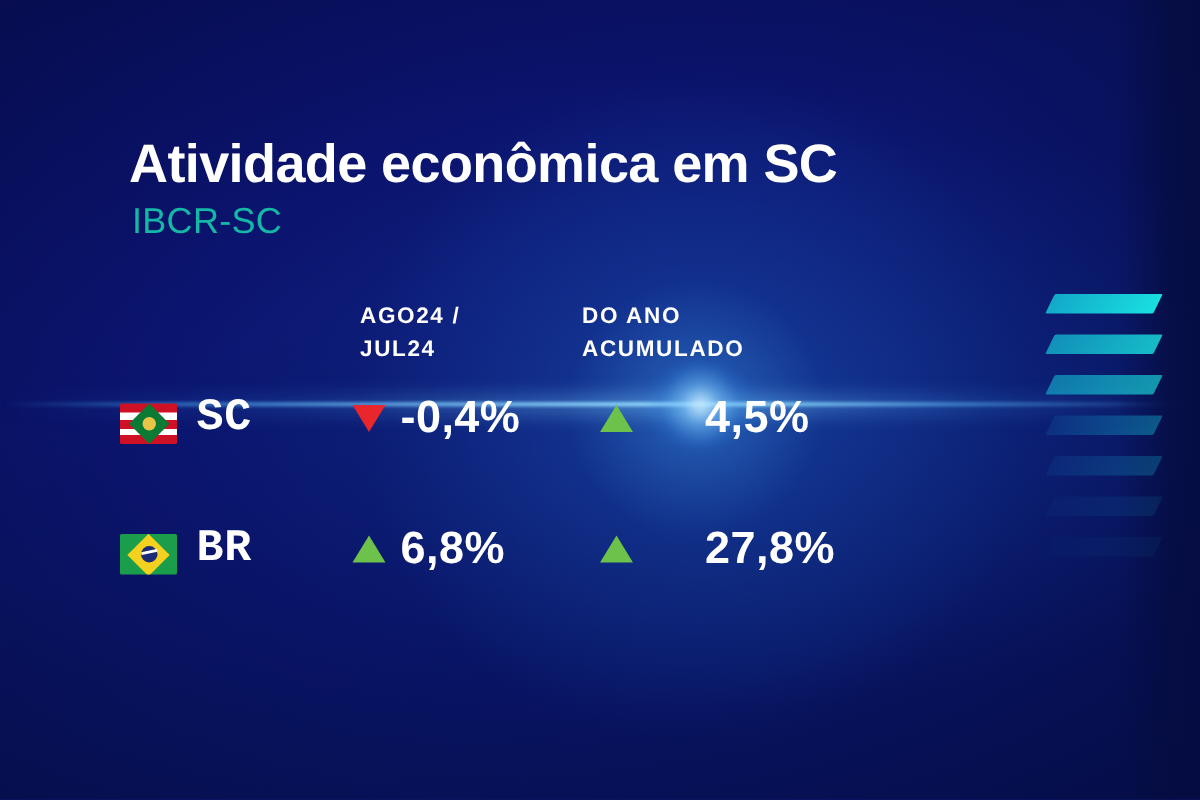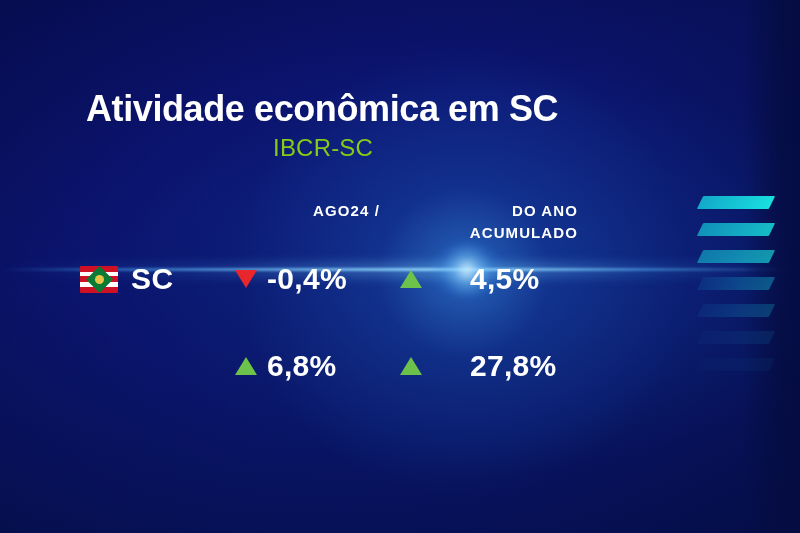--- a/index.html
+++ b/index.html
@@ -114,61 +114,61 @@
     font-weight: bold;
     color: #ffffff;
     letter-spacing: -0.4px;
     line-height: 1.08;
     white-space: nowrap;
   }
   .subtitle {
     margin: 6px 0 0 2px;
     font-size: 24px;
     font-weight: normal;
-    color: #84cc16;
+    color: #14b8a6;
     letter-spacing: 0.2px;
     line-height: 1.1;
-    text-align: center;
   }
 
   
   .data-table {
     position: absolute;
     left: 80px;
     top: 200px;
     width: 520px;
   }
   .col-headers {
     position: relative;
     height: 62px;
   }
   .col-header {
     position: absolute;
     top: 0;
-    text-align: right;
+    text-align: left;
     font-size: 15px;
     font-weight: bold;
     color: #ffffff;
     letter-spacing: 1.1px;
     line-height: 1.45;
   }
   .col-header.c1 { left: 160px; width: 140px; }
   .col-header.c2 { left: 308px; width: 190px; }
 
   .row {
     position: relative;
     height: 87px;
   }
   .row-label-wrap {
     position: absolute;
     left: 0;
     top: 0;
     display: flex;
-    align-items: center;
+    align-items: flex-end;
     gap: 13px;
+    font-family: Liberation Mono, monospace;
   }
   .row-label {
     font-size: 30px;
     font-weight: bold;
     color: #ffffff;
     letter-spacing: 0.5px;
   }
 
   .cell {
     position: absolute;
@@ -302,20 +302,21 @@
   <div class="header">
     <h1 class="title">Atividade econômica em SC</h1>
     <div class="subtitle">IBCR-SC</div>
   </div>
 
   <div class="data-table">
 
     <div class="col-headers">
       <div class="col-header c1">
         <div>AGO24 /</div>
+        <div>JUL24</div>
       </div>
       <div class="col-header c2">
         <div>DO ANO</div>
         <div>ACUMULADO</div>
       </div>
     </div>
 
     <div class="row">
       <div class="row-label-wrap">
         <div class="flag flag-sc">
@@ -330,20 +331,28 @@
         <div class="tri down"></div>
         <div class="cell-value">-0,4%</div>
       </div>
       <div class="cell c2">
         <div class="tri up"></div>
         <div class="cell-value">4,5%</div>
       </div>
     </div>
 
     <div class="row">
+      <div class="row-label-wrap">
+        <div class="flag flag-br">
+          <div class="rhombus"></div>
+          <div class="globe"></div>
+          <div class="band"></div>
+        </div>
+        <div class="row-label">BR</div>
+      </div>
       <div class="cell c1">
         <div class="tri up"></div>
         <div class="cell-value">6,8%</div>
       </div>
       <div class="cell c2">
         <div class="tri up"></div>
         <div class="cell-value">27,8%</div>
       </div>
     </div>
 

